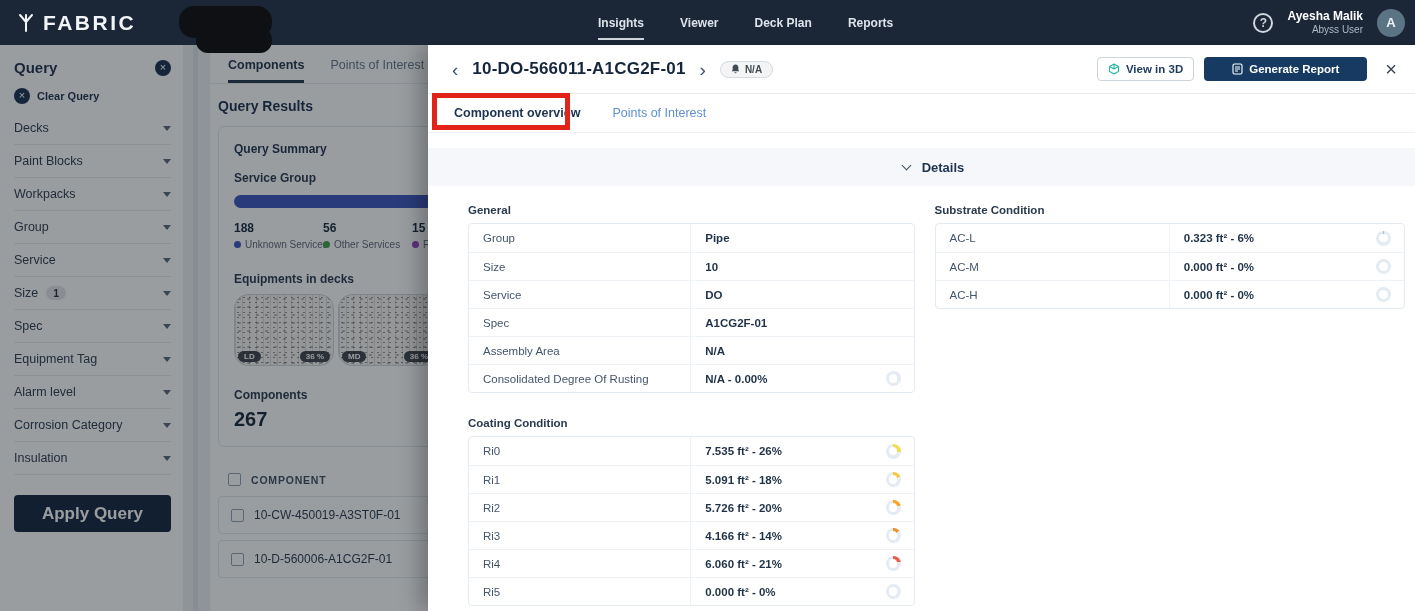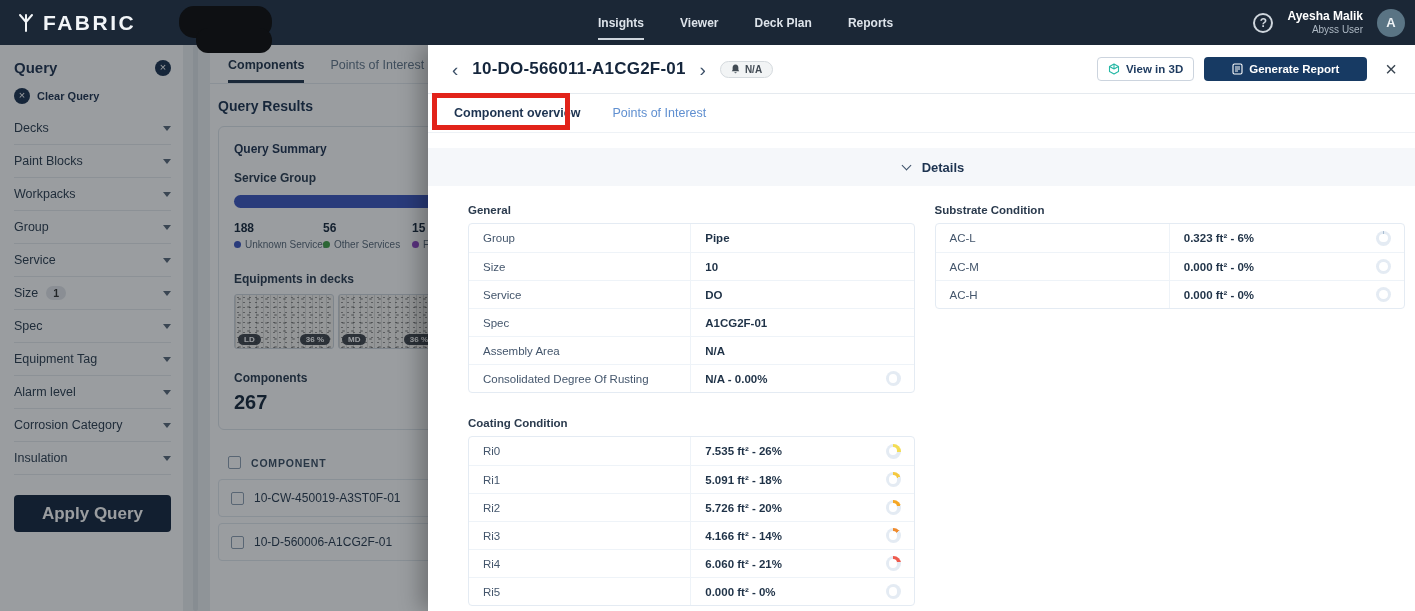--- a/index.html
+++ b/index.html
@@ -52,21 +52,21 @@
   .sum-sub { font-size:12px; font-weight:bold; color:#2a3c50; margin-top:15px; }
   .sum-bar { margin-top:10px; height:13px; border-radius:7px; width:100%; }
   .stats-row { display:flex; margin-top:13px; }
   .stat { width:89px; }
   .stat-val { font-size:12px; font-weight:bold; color:#17283c; }
   .stat-lab { display:flex; align-items:center; gap:4px; margin-top:4px; white-space:nowrap; }
   .dot { width:7px; height:7px; border-radius:50%; flex:0 0 auto; }
   .stat-text { font-size:10px; color:#5a6a7a; }
   .equip-label { font-size:12px; font-weight:bold; color:#2a3c50; margin-top:22px; }
   .thumbs { display:flex; gap:4px; margin-top:8px; }
-  .thumb { position:relative; width:100px; height:55px; border:1px solid #cfd6dd; border-radius:3px; flex:0 0 auto;
+  .thumb { position:relative; width:100px; height:72px; border:1px solid #cfd6dd; border-radius:14px; flex:0 0 auto;
            background-color:#f4f3f0;
            background-image: radial-gradient(rgba(30,30,30,.45) 1px, transparent 1.3px),
                              radial-gradient(rgba(30,30,30,.3) 1px, transparent 1.6px),
                              repeating-linear-gradient(90deg, rgba(60,60,60,.14) 0 1px, transparent 1px 7px);
            background-size: 6px 5px, 9px 8px, 100% 100%; }
   .thumb-tag { position:absolute; bottom:3px; left:3px; background:rgba(42,48,56,.88); color:#fff; font-size:8px; font-weight:bold; padding:1px 6px; border-radius:8px; }
   .thumb-pct { position:absolute; bottom:3px; right:3px; background:rgba(42,48,56,.88); color:#fff; font-size:8px; font-weight:bold; padding:1px 6px; border-radius:8px; }
   .comp-label { font-size:12px; color:#2a3c50; font-weight:bold; margin-top:22px; }
   .comp-count { font-size:20px; font-weight:bold; color:#17283c; margin-top:6px; }
   .list-head { display:flex; align-items:center; gap:10px; margin:26px 0 10px 18px; }

